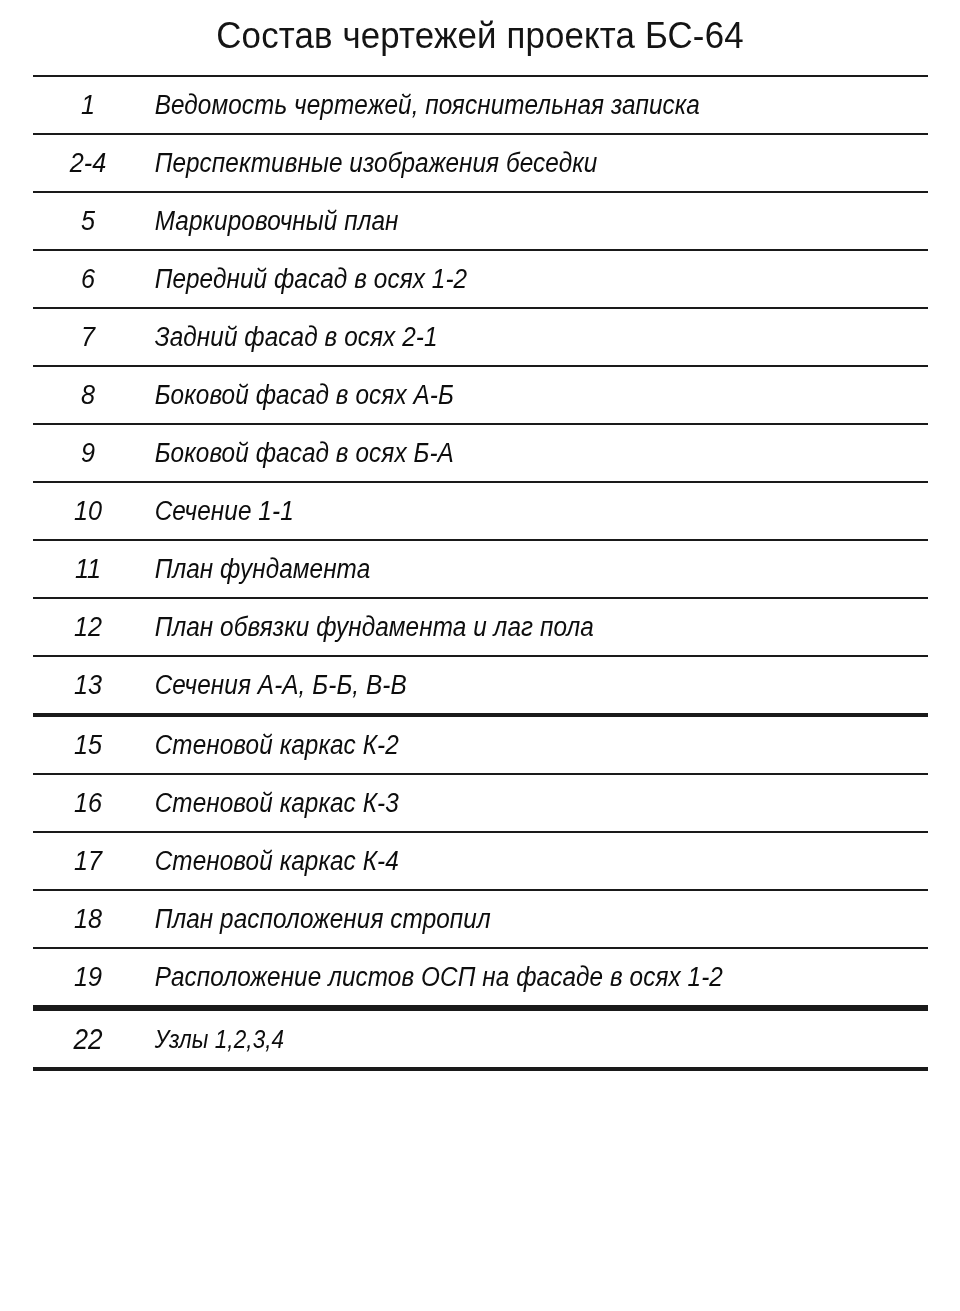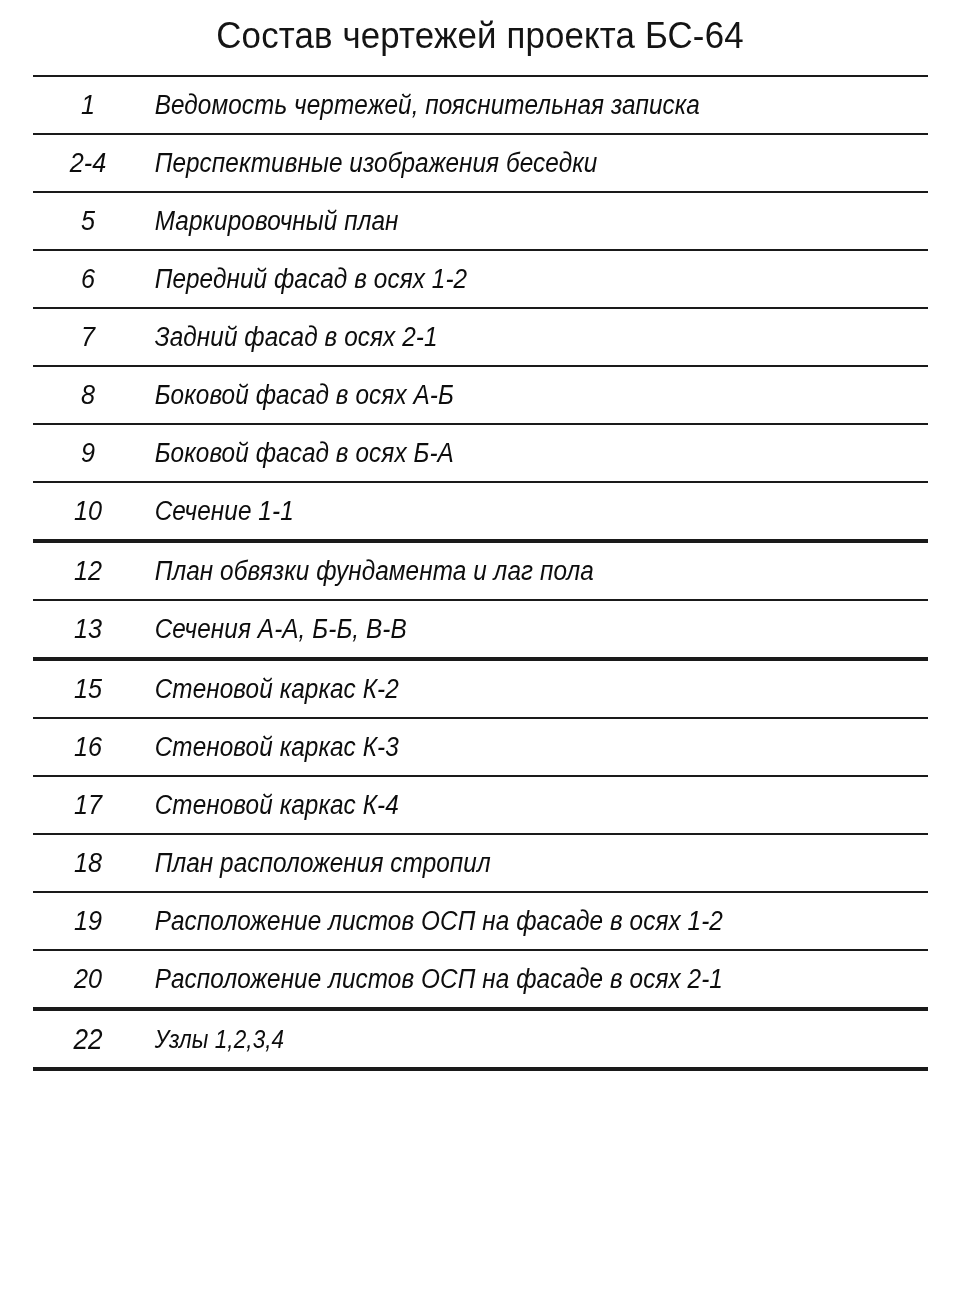--- a/index.html
+++ b/index.html
@@ -156,20 +156,24 @@
       <div class="row">
         <div class="row-num">9</div>
         <div class="row-label">Боковой фасад в осях Б-А</div>
       </div>
       <div class="rule"></div>
       <div class="row">
         <div class="row-num">10</div>
         <div class="row-label">Сечение 1-1</div>
       </div>
       <div class="rule"></div>
+      <div class="row">
+        <div class="row-num">11</div>
+        <div class="row-label">План фундамента</div>
+      </div>
       <div class="rule"></div>
       <div class="row">
         <div class="row-num">12</div>
         <div class="row-label">План обвязки фундамента и лаг пола</div>
       </div>
       <div class="rule"></div>
       <div class="row">
         <div class="row-num">13</div>
         <div class="row-label">Сечения А-А, Б-Б, В-В</div>
       </div>
@@ -193,24 +197,20 @@
       <div class="row">
         <div class="row-num">18</div>
         <div class="row-label">План расположения стропил</div>
       </div>
       <div class="rule"></div>
       <div class="row">
         <div class="row-num">19</div>
         <div class="row-label">Расположение листов ОСП на фасаде в осях 1-2</div>
       </div>
       <div class="rule"></div>
-      <div class="row">
-        <div class="row-num">20</div>
-        <div class="row-label">Расположение листов ОСП на фасаде в осях 2-1</div>
-      </div>
       <div class="rule"></div>
       <div class="rule"></div>
       <div class="row is-compact">
         <div class="row-num">22</div>
         <div class="row-label">Узлы 1,2,3,4</div>
       </div>
       <div class="rule"></div>
       <div class="rule"></div>
     </div>
 

